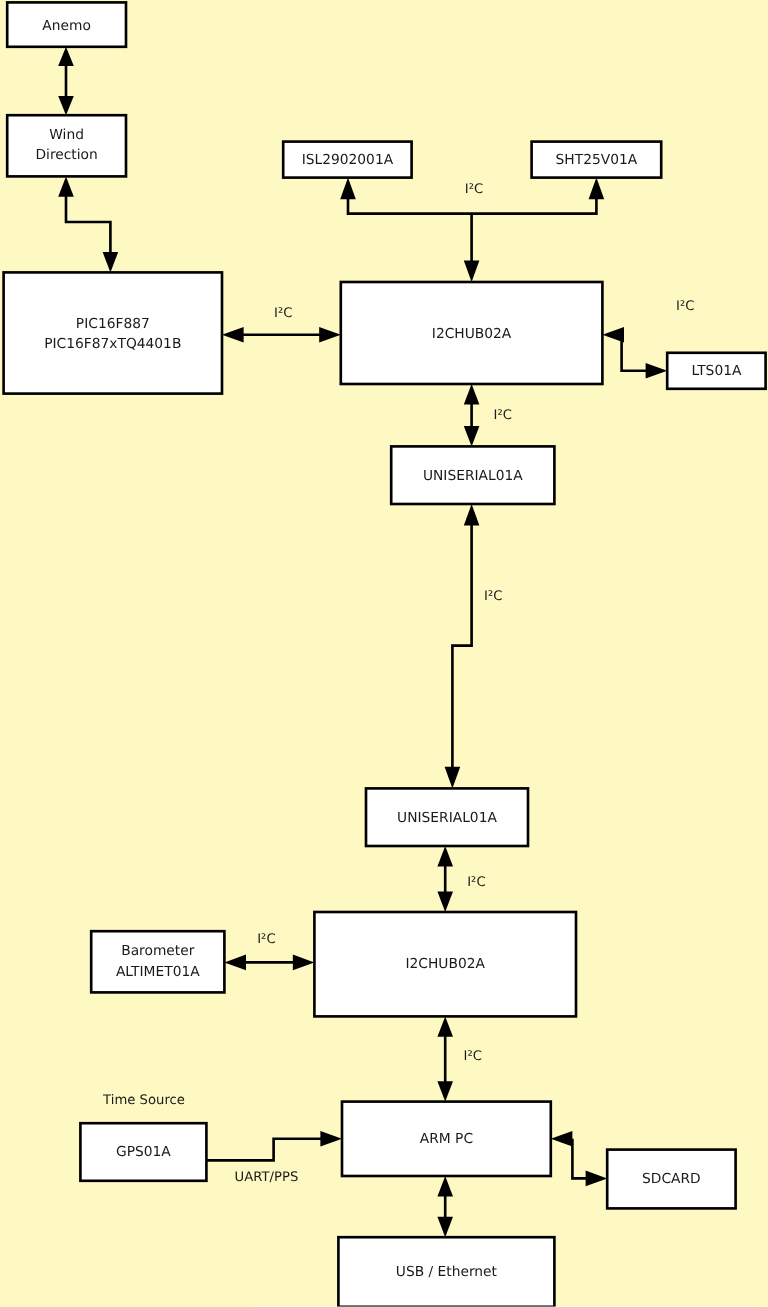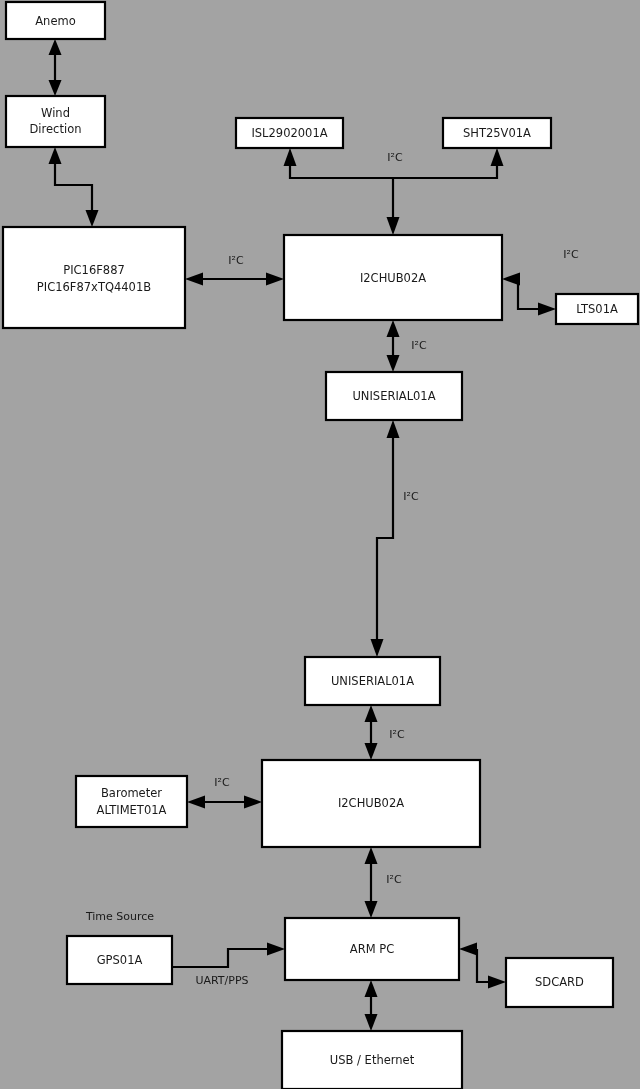--- a/index.html
+++ b/index.html
@@ -11,21 +11,21 @@
   body {
     width: 640px;
     height: 1089px;
     font-family: "DejaVu Sans", sans-serif;
     overflow: hidden;
   }
   #diagram-root {
     position: relative;
     width: 640px;
     height: 1089px;
-    background: #a3a3a3;
+    background: #fef9c3;
   }
   svg.diagram {
     display: block;
     width: 640px;
     height: 1089px;
   }
   .node-box {
     fill: #ffffff;
     stroke: #000000;
     stroke-width: 2.2;

